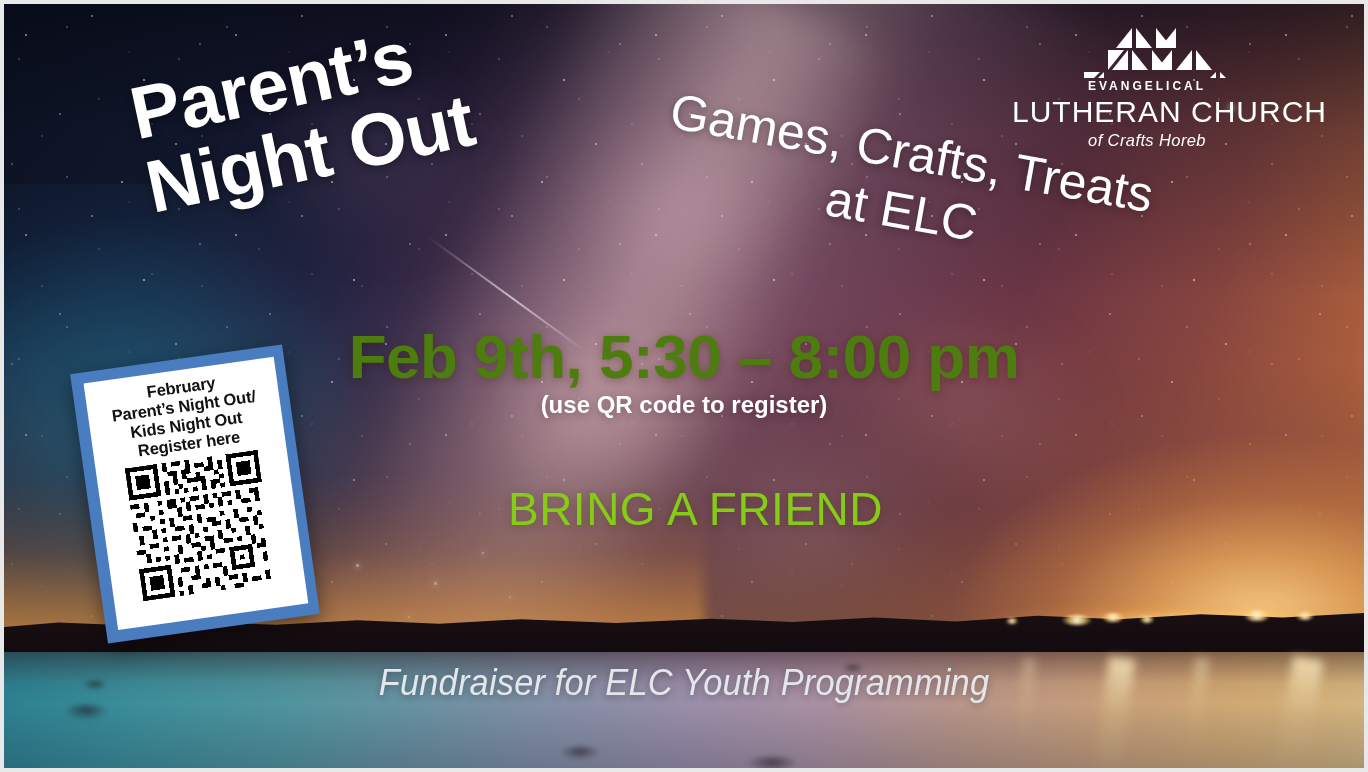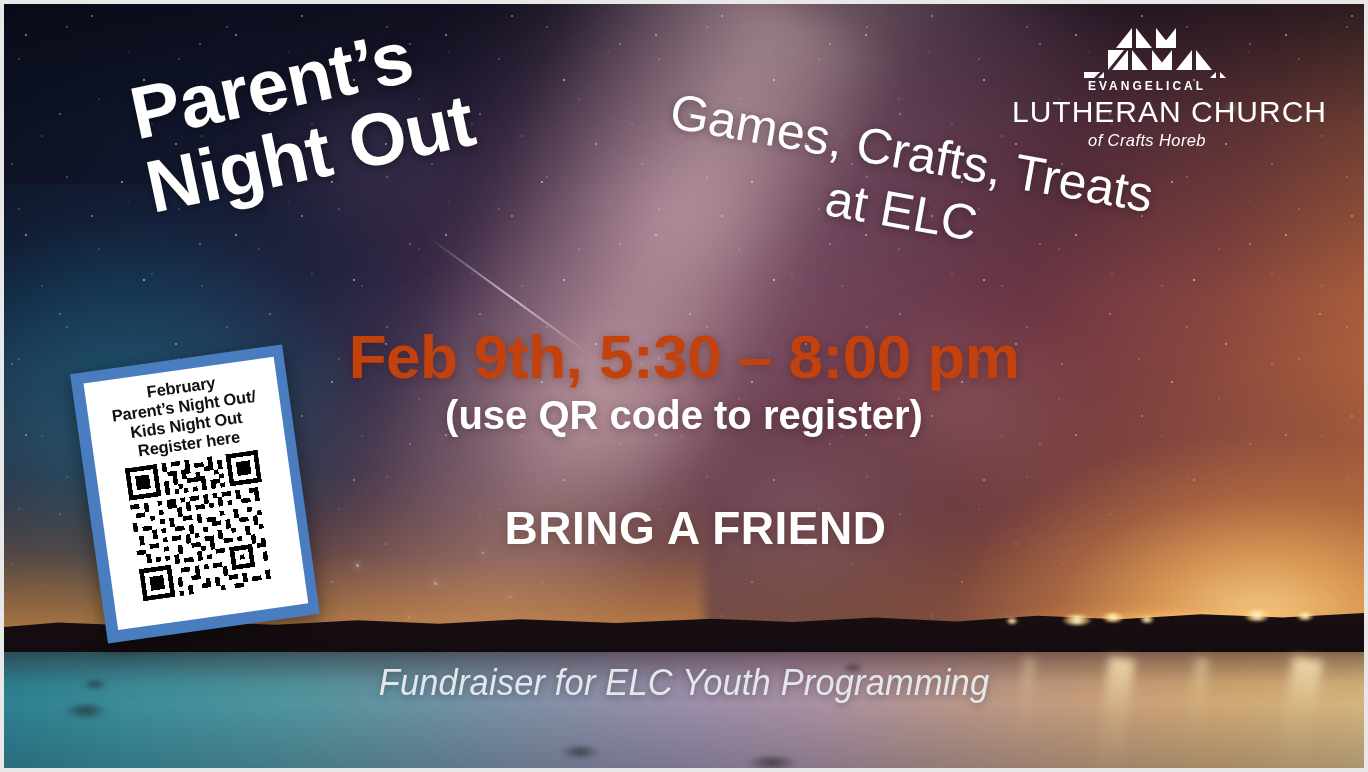--- a/index.html
+++ b/index.html
@@ -235,48 +235,48 @@
     text-align:center;
     text-shadow:0 2px 9px rgba(0,0,0,.35);
     white-space:pre-line;
   }
 
   .center-col{
     position:absolute;left:0;right:0;top:320px;
     text-align:center;
   }
   .line-date{
-    color:#c2410c;
+    color:#4d7c0f;
     font-size:62px;
     font-weight:700;
     letter-spacing:-0.5px;
     line-height:1.05;
     text-shadow:0 2px 10px rgba(60,20,10,.35);
   }
   .line-ages{
     color:#ffffff;
     font-size:42px;
     font-weight:400;
     line-height:1.2;
     margin-top:10px;
     text-shadow:0 2px 8px rgba(40,15,25,.35);
   }
   .line-ages sup{font-size:.56em;vertical-align:super;}
   .line-qr{
     color:#ffffff;
-    font-size:40px;
+    font-size:24px;
     font-weight:700;
     line-height:1.2;
     margin-top:2px;
     text-shadow:0 2px 8px rgba(40,15,25,.35);
   }
   .line-bring{
-    color:#ffffff;
+    color:#84cc16;
     font-size:46px;
-    font-weight:700;
+    font-weight:400;
     letter-spacing:.5px;
     margin-top:62px;
     text-shadow:0 2px 10px rgba(60,25,10,.30);
     margin-left:23px;
   }
   .line-fund{
     position:absolute;left:0;right:0;top:658px;
     text-align:center;
     color:#e4e6ea;
     font-size:37px;

